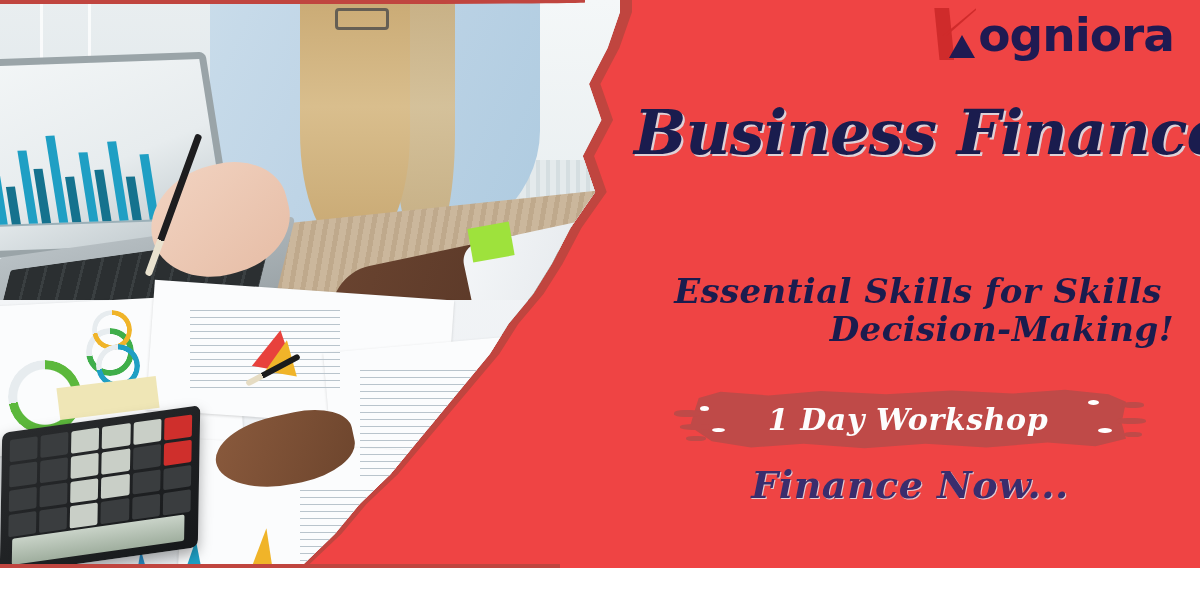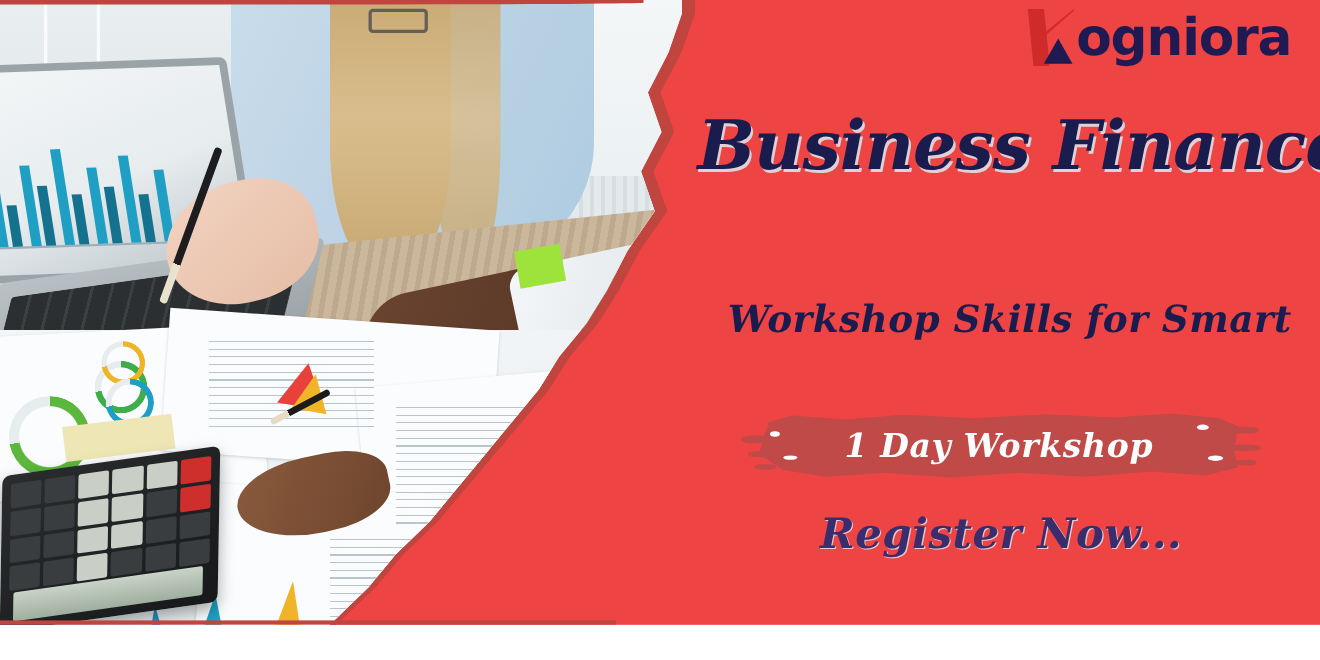--- a/index.html
+++ b/index.html
@@ -283,21 +283,21 @@
     font-weight: 700; font-style: italic;
     color: #1a1c4e;
     text-align: center;
     letter-spacing: .4px;
   }
   .subtitle .s1 { display: block; text-align: center; }
   .subtitle .s2 { display: block; text-align: right; padding-right: 22px; }
 
   
   .ribbon {
-    position: absolute; left: 90px; top: 374px; width: 436px; height: 62px;
+    position: absolute; left: 90px; top: 388px; width: 436px; height: 62px;
   }
   .ribbon .stroke {
     position: absolute; inset: 0;
     background: #bf4a48;
     clip-path: polygon(
       2% 16%, 7% 6%, 18% 12%, 30% 5%, 45% 10%, 60% 4%, 74% 9%, 86% 3%, 96% 10%, 100% 22%,
       99% 56%, 100% 82%, 93% 94%, 82% 88%, 68% 96%, 54% 90%, 40% 97%, 26% 90%, 14% 96%,
       5% 86%, 0% 62%, 1% 38%
     );
   }
@@ -475,35 +475,36 @@
     <span class="logo-word">ogniora</span>
   </div>
 
   <div class="content">
 
     <h1 class="title">
       <span>Business Finance</span>
     </h1>
 
     <div class="subtitle">
-      <span class="s1">Workshop Skills for Smart</span>
+      <span class="s1">Essential Skills for Skills</span>
+      <span class="s2">Decision-Making!</span>
     </div>
 
     <div class="ribbon">
       <span class="stroke"></span>
       <span class="fleck" style="left:-16px; top:22px; width:26px;height:7px"></span>
       <span class="fleck" style="left:-10px; top:36px; width:34px;height:6px"></span>
       <span class="fleck" style="left:-4px;  top:48px; width:20px;height:5px"></span>
       <span class="fleck" style="left:432px; top:14px; width:22px;height:6px"></span>
       <span class="fleck" style="left:426px; top:30px; width:30px;height:6px"></span>
       <span class="fleck" style="left:434px; top:44px; width:18px;height:5px"></span>
       <span class="chew" style="left:10px; top:18px; width:9px;height:5px"></span>
       <span class="chew" style="left:22px; top:40px; width:13px;height:4px"></span>
       <span class="chew" style="left:398px;top:12px; width:11px;height:5px"></span>
       <span class="chew" style="left:408px;top:40px; width:14px;height:5px"></span>
       <span class="label">1 Day Workshop</span>
     </div>
 
-    <div class="cta">Register Now...</div>
+    <div class="cta">Finance Now...</div>
   </div>
 
 
 </div>
 
 </body></html>

